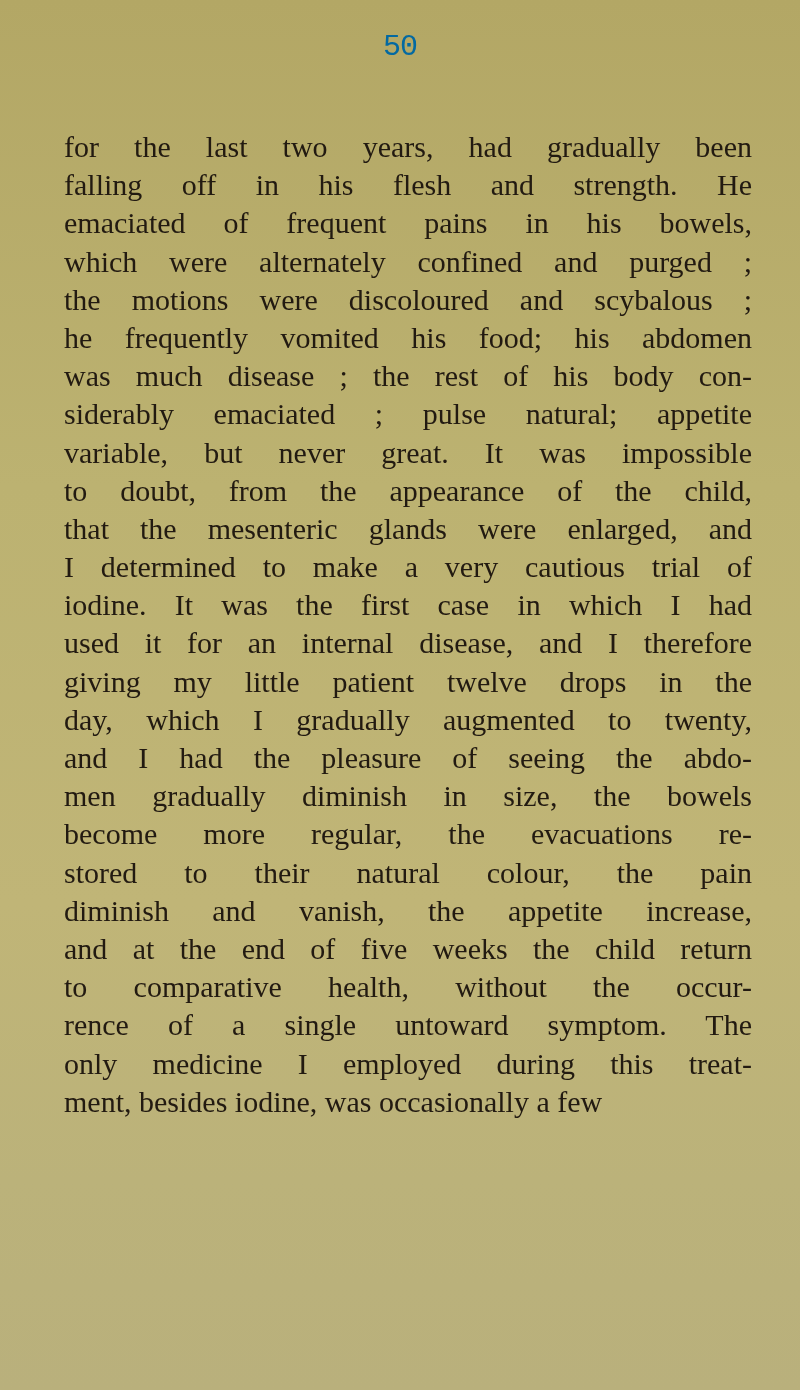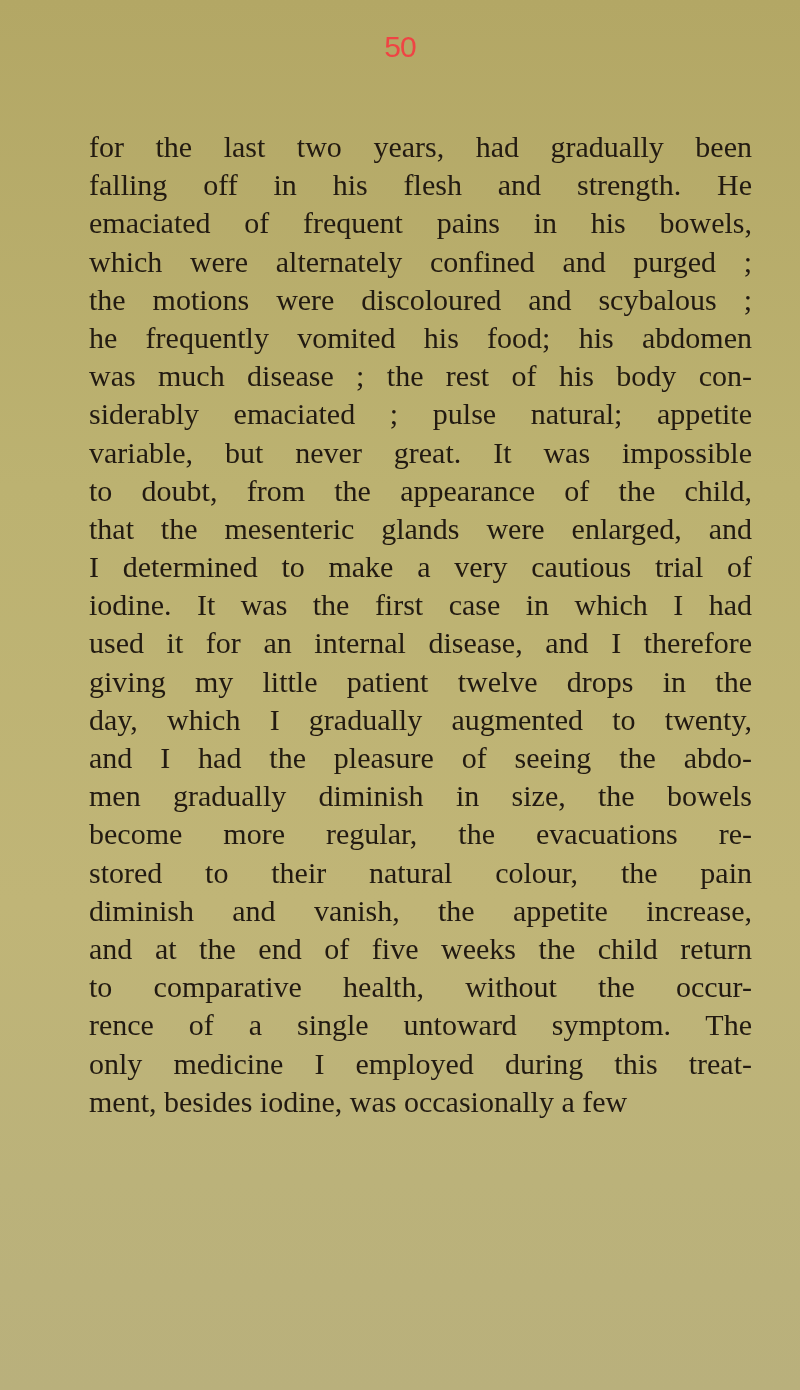--- a/index.html
+++ b/index.html
@@ -20,42 +20,41 @@
       position: absolute;
       left: 0; top: 0;
       width: 800px; height: 1390px;
     }
     .page-number {
       position: absolute;
       top: 30px;
       left: 0;
       width: 800px;
       text-align: center;
-      font-family: Liberation Sans, sans-serif;
+      font-family: Liberation Mono, monospace;
       font-size: 30px;
       letter-spacing: -1px;
-      color: #ef4444;
+      color: #0369a1;
     }
     .body-text {
       position: absolute;
       left: 64px;
       top: 128px;
       width: 688px;
     }
     .line {
       display: block;
       height: 38.2px;
       line-height: 38.2px;
       font-family: "Liberation Serif", "DejaVu Serif", serif;
       font-size: 30px;
       white-space: nowrap;
       text-align: justify;
       text-align-last: justify;
       color: #221a11;
-      margin-left: 25px;
     }
     .line.last {
       text-align: center;
       text-align-last: left;
     }
   </style>
 </head>
 <body>
 
 <div class="page">

